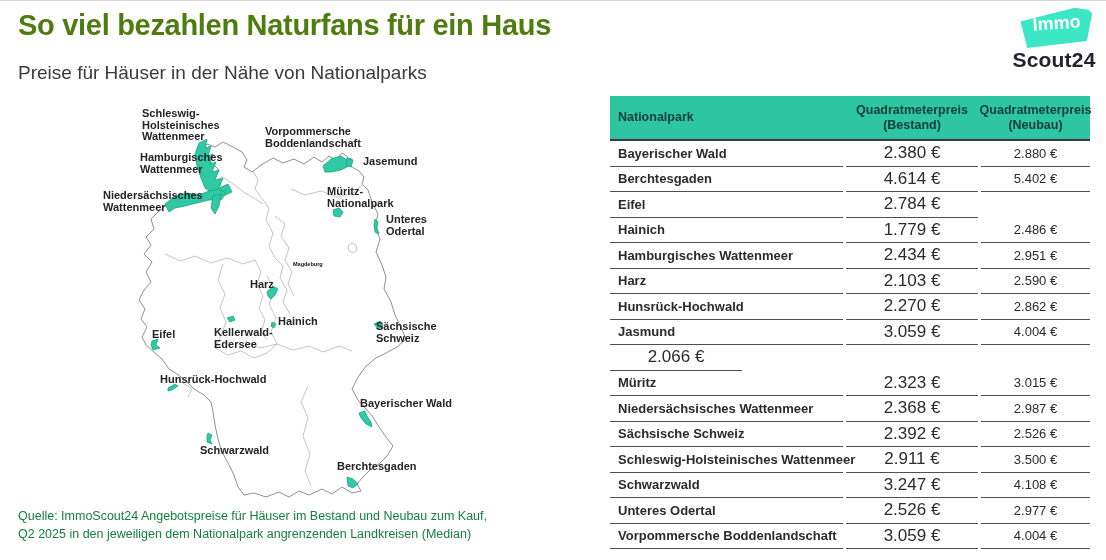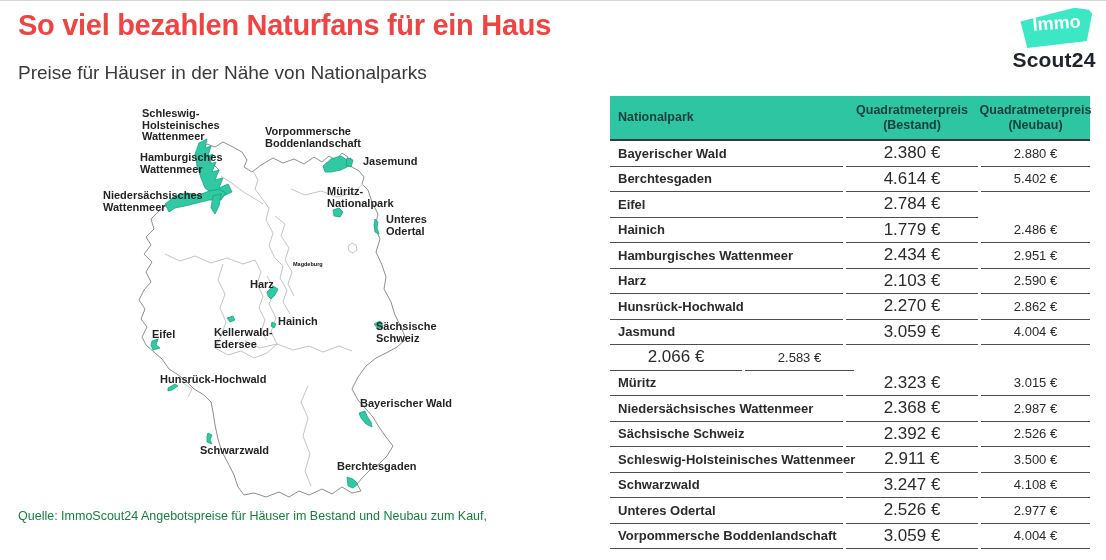--- a/index.html
+++ b/index.html
@@ -1,19 +1,19 @@
 <!DOCTYPE html>
 <html style="--teal: #2EC5A2;"><head>
 <meta charset="utf-8">
 <style>
   html,body{margin:0;padding:0;background:#fff;}
   .page{position:relative;width:1106px;height:560px;background:#fff;overflow:hidden;
         font-family:"Liberation Sans", sans-serif;border-top:1px solid #d6d6d6;}
   
-  .title{position:absolute;left:18px;top:8px;font-size:29px;font-weight:bold;color:#ef4444;letter-spacing:-0.3px;}
+  .title{position:absolute;left:18px;top:8px;font-size:29px;font-weight:bold;color:#4d7c0f;letter-spacing:-0.3px;}
   .subtitle{position:absolute;left:18px;top:61px;font-size:19px;color:#3a3a3a;}
   
   .logo{position:absolute;left:1010px;top:8px;width:88px;text-align:center;}
   .logo-tag{position:relative;display:inline-block;transform:rotate(-4deg);margin-left:6px;}
   .logo-tag svg{display:block;}
   .logo-immo{position:absolute;left:0;top:4px;width:100%;text-align:center;font-size:18px;font-weight:bold;color:#ffffff;}
   .logo-scout{margin-top:-3px;font-size:21px;font-weight:bold;color:#20242e;letter-spacing:0.2px;}
   
   .map{position:absolute;left:95px;top:95px;width:380px;height:420px;}
   .map svg{position:absolute;left:0;top:0;}
@@ -221,21 +221,20 @@
           <div class="cell cell-num">2.270 €</div>
           <div class="cell cell-num2">2.862 €</div>
         </div>
         <div class="trow">
           <div class="cell cell-name">Jasmund</div>
           <div class="cell cell-num">3.059 €</div>
           <div class="cell cell-num2">4.004 €</div>
         </div>
         <div class="trow">
           <div class="cell cell-num">2.066 €</div>
-          <div class="cell cell-num2">2.583 €</div>
         </div>
         <div class="trow">
           <div class="cell cell-name">Müritz</div>
           <div class="cell cell-num">2.323 €</div>
           <div class="cell cell-num2">3.015 €</div>
         </div>
         <div class="trow">
           <div class="cell cell-name">Niedersächsisches Wattenmeer</div>
           <div class="cell cell-num">2.368 €</div>
           <div class="cell cell-num2">2.987 €</div>
@@ -263,15 +262,16 @@
         <div class="trow">
           <div class="cell cell-name">Vorpommersche Boddenlandschaft</div>
           <div class="cell cell-num">3.059 €</div>
           <div class="cell cell-num2">4.004 €</div>
         </div>
       </div>
   </div>
 
   <div class="source">
     <div>Quelle: ImmoScout24 Angebotspreise für Häuser im Bestand und Neubau zum Kauf,</div>
+    <div>Q2 2025 in den jeweiligen dem Nationalpark angrenzenden Landkreisen (Median)</div>
   </div>
 
 </div>
 
 </body></html>

